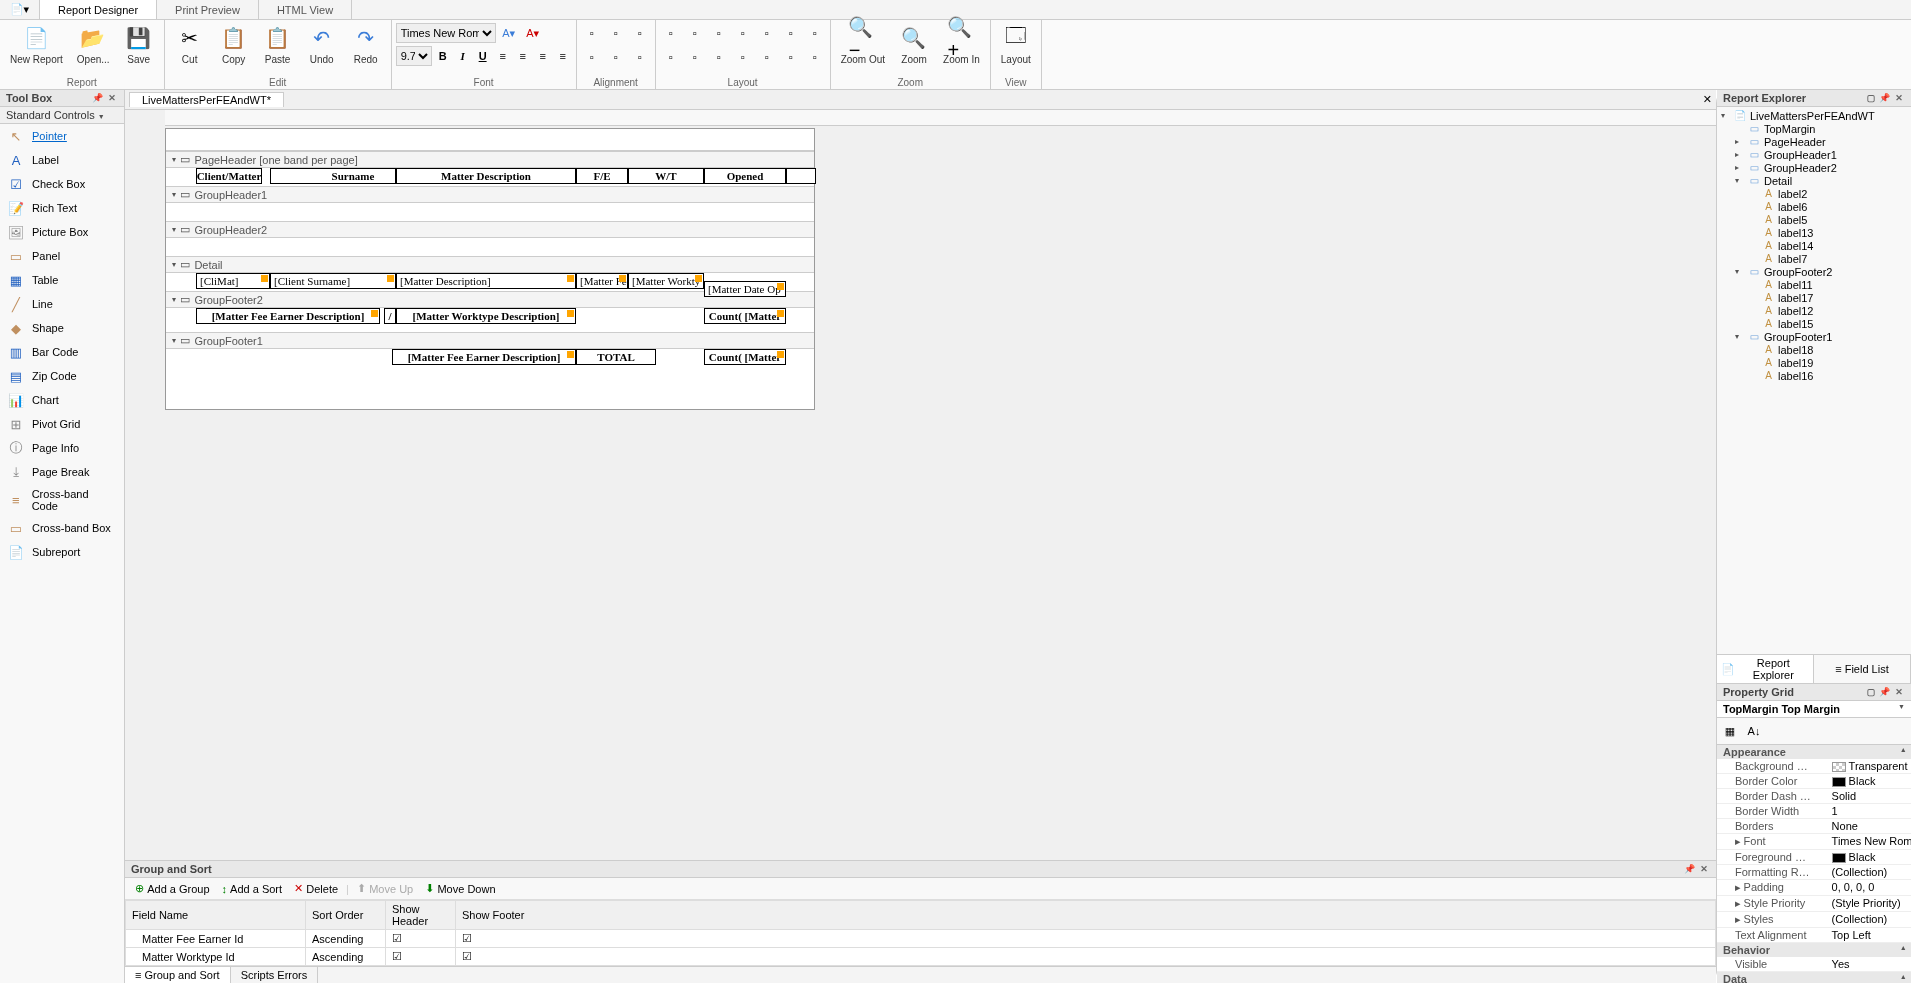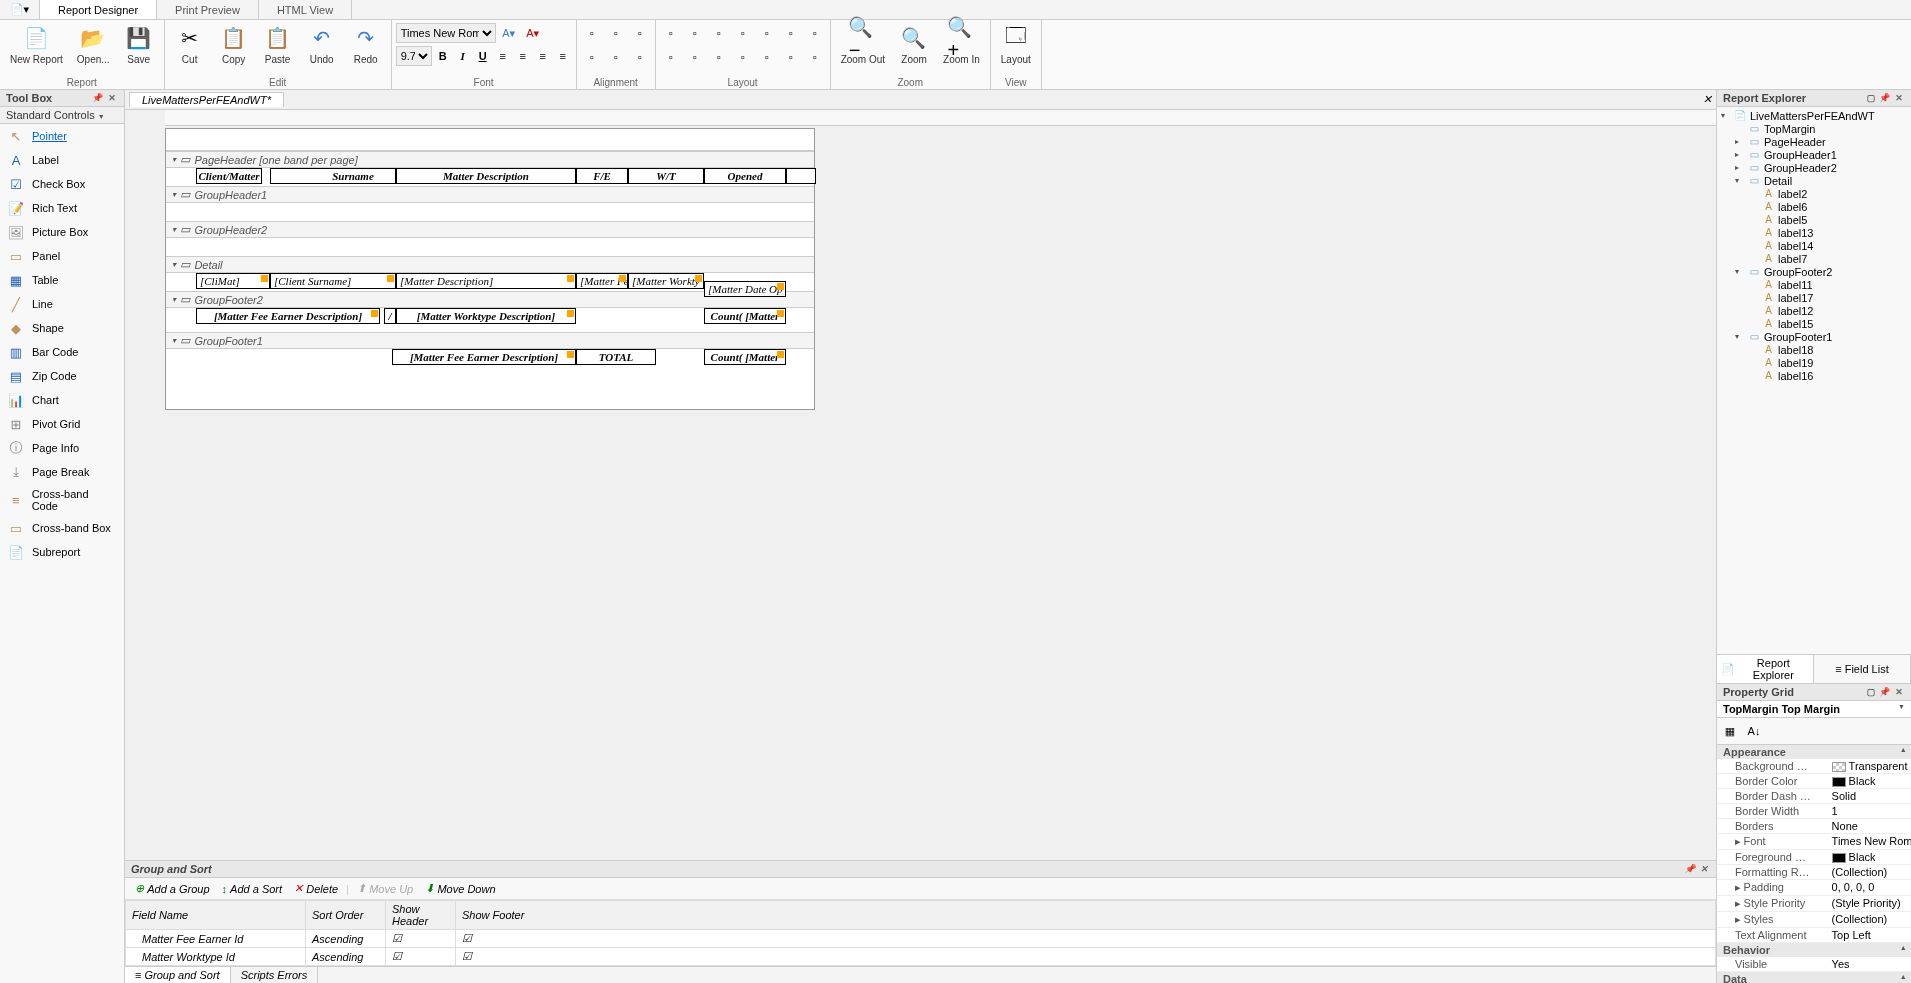--- a/index.html
+++ b/index.html
@@ -35,21 +35,21 @@
 
 
 .toolbox { width: 125px; border-right: 1px solid #ccc; display: flex; flex-direction: column; background: #f8f8f8; }
 .panel-header { background: #e8e8e8; border-bottom: 1px solid #ccc; padding: 2px 6px; font-size: 11px; font-weight: bold; color: #444; display: flex; align-items: center; justify-content: space-between; }
 .panel-sub { background: #f0f0f0; border-bottom: 1px solid #ccc; padding: 2px 6px; font-size: 11px; color: #333; }
 .toolbox-list { overflow-y: auto; flex: 1; }
 .toolbox-item { display: flex; align-items: center; gap: 8px; padding: 4px 8px; cursor: pointer; }
 .toolbox-item .ti-icon { width: 16px; height: 16px; display: flex; align-items: center; justify-content: center; font-size: 13px; }
 
 
-.center { flex: 1; display: flex; flex-direction: column; overflow: hidden; font-style: italic; }
+.center { flex: 1; display: flex; flex-direction: column; overflow: hidden; }
 .doc-tabs { background: #f0f0f0; border-bottom: 1px solid #ccc; height: 20px; display: flex; align-items: center; }
 .doc-tab { background: #fff; border: 1px solid #ccc; border-bottom: none; padding: 1px 12px; font-size: 11px; margin-left: 4px; }
 .doc-tab-close { margin-left: auto; margin-right: 4px; font-size: 11px; cursor: pointer; }
 .canvas-wrap { flex: 1; overflow: auto; background: #f0f0f0; position: relative; }
 .ruler { height: 16px; background: #f8f8f8; border-bottom: 1px solid #ccc; margin-left: 40px; position: sticky; top: 0; }
 .design-surface { background: #fff; border: 1px solid #999; width: 650px; margin: 2px 0 20px 40px; position: relative; }
 .band-header { background: #f4f4f4; border-top: 1px solid #ccc; border-bottom: 1px solid #ccc; padding: 1px 6px; font-size: 10px; color: #555; display: flex; align-items: center; gap: 4px; }
 .band-header .collapse-icon { font-size: 8px; }
 .band-content { position: relative; min-height: 18px; }
 .rpt-cell { position: absolute; border: 1px solid #000; font-size: 11px; padding: 1px 3px; background: #fff; font-family: 'Times New Roman', serif; overflow: hidden; white-space: nowrap; }
@@ -62,21 +62,21 @@
 .gs-btn { display: flex; align-items: center; gap: 3px; padding: 1px 4px; cursor: pointer; font-size: 11px; }
 .gs-btn.disabled { color: #aaa; }
 .gs-table { width: 100%; border-collapse: collapse; }
 .gs-table th, .gs-table td { border: 1px solid #ddd; padding: 2px 6px; text-align: left; font-size: 11px; background: #fff; }
 .gs-table th { background: #f0f0f0; font-weight: normal; }
 .bottom-tabs { display: flex; border-top: 1px solid #ccc; background: #f4f4f4; }
 .bottom-tab { padding: 2px 10px; border-right: 1px solid #ccc; font-size: 11px; cursor: pointer; display: flex; align-items: center; gap: 3px; }
 .bottom-tab.active { background: #fff; }
 
 
-.right-panels { width: 195px; border-left: 1px solid #ccc; display: flex; flex-direction: column; background: #f8f8f8; }
+.right-panels { width: 195px; border-left: 1px solid #ccc; display: flex; flex-direction: column; background: #f8f8f8; border-radius: 13px; }
 .tree { flex: 1; overflow-y: auto; font-size: 11px; padding: 2px 0; }
 .tree-node { padding: 0 4px; white-space: nowrap; display: flex; align-items: center; gap: 3px; cursor: pointer; }
 .tree-node .expand { width: 10px; font-size: 8px; color: #555; }
 .tree-icon { width: 13px; height: 13px; display: inline-flex; align-items: center; justify-content: center; font-size: 10px; }
 .explorer-tabs { display: flex; border-top: 1px solid #ccc; }
 .explorer-tab { flex: 1; padding: 2px 4px; font-size: 11px; text-align: center; border-right: 1px solid #ccc; cursor: pointer; display: flex; align-items: center; justify-content: center; gap: 3px; }
 .explorer-tab.active { background: #fff; }
 
 .prop-grid { border-top: 1px solid #ccc; display: flex; flex-direction: column; height: 300px; }
 .prop-object { padding: 2px 6px; border-bottom: 1px solid #ccc; font-size: 11px; background: #fff; }

